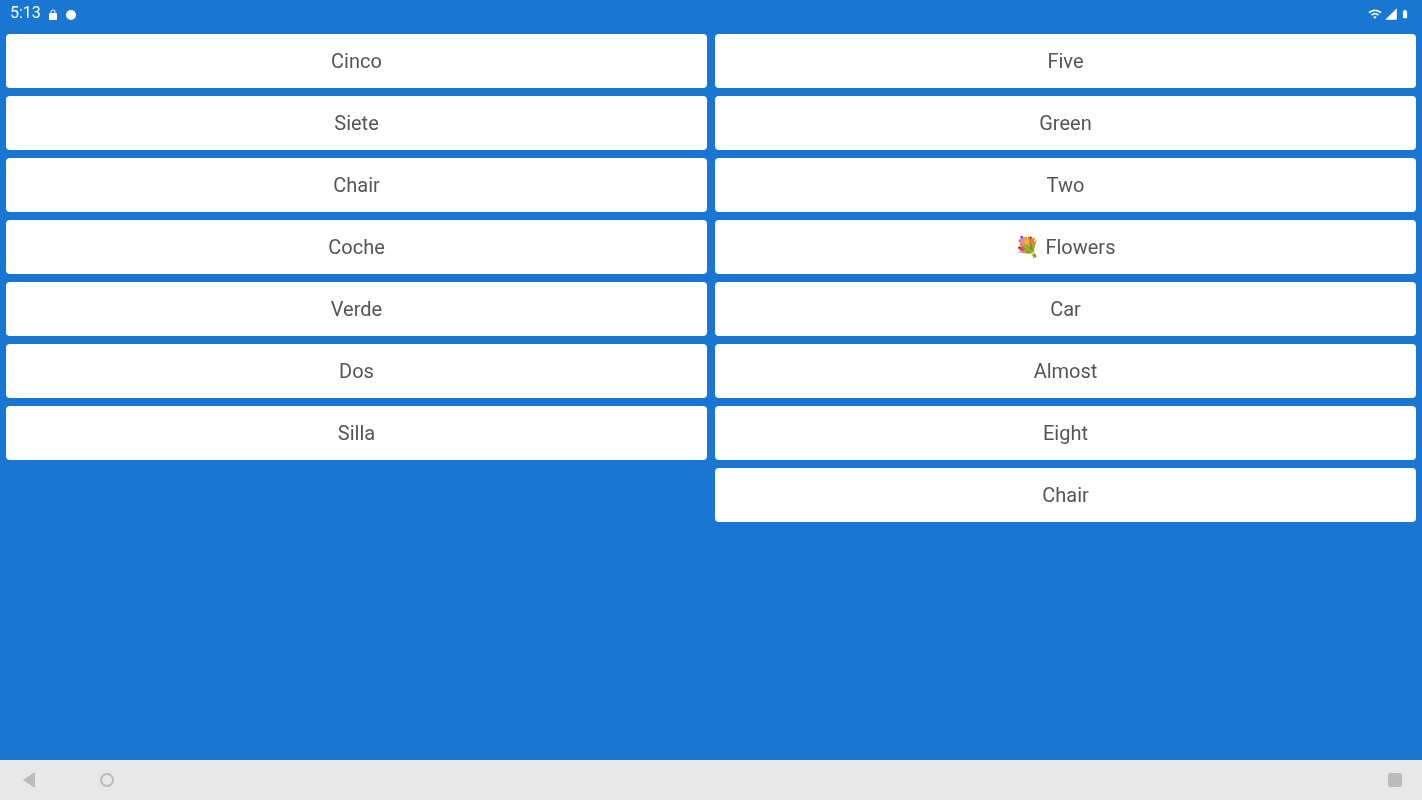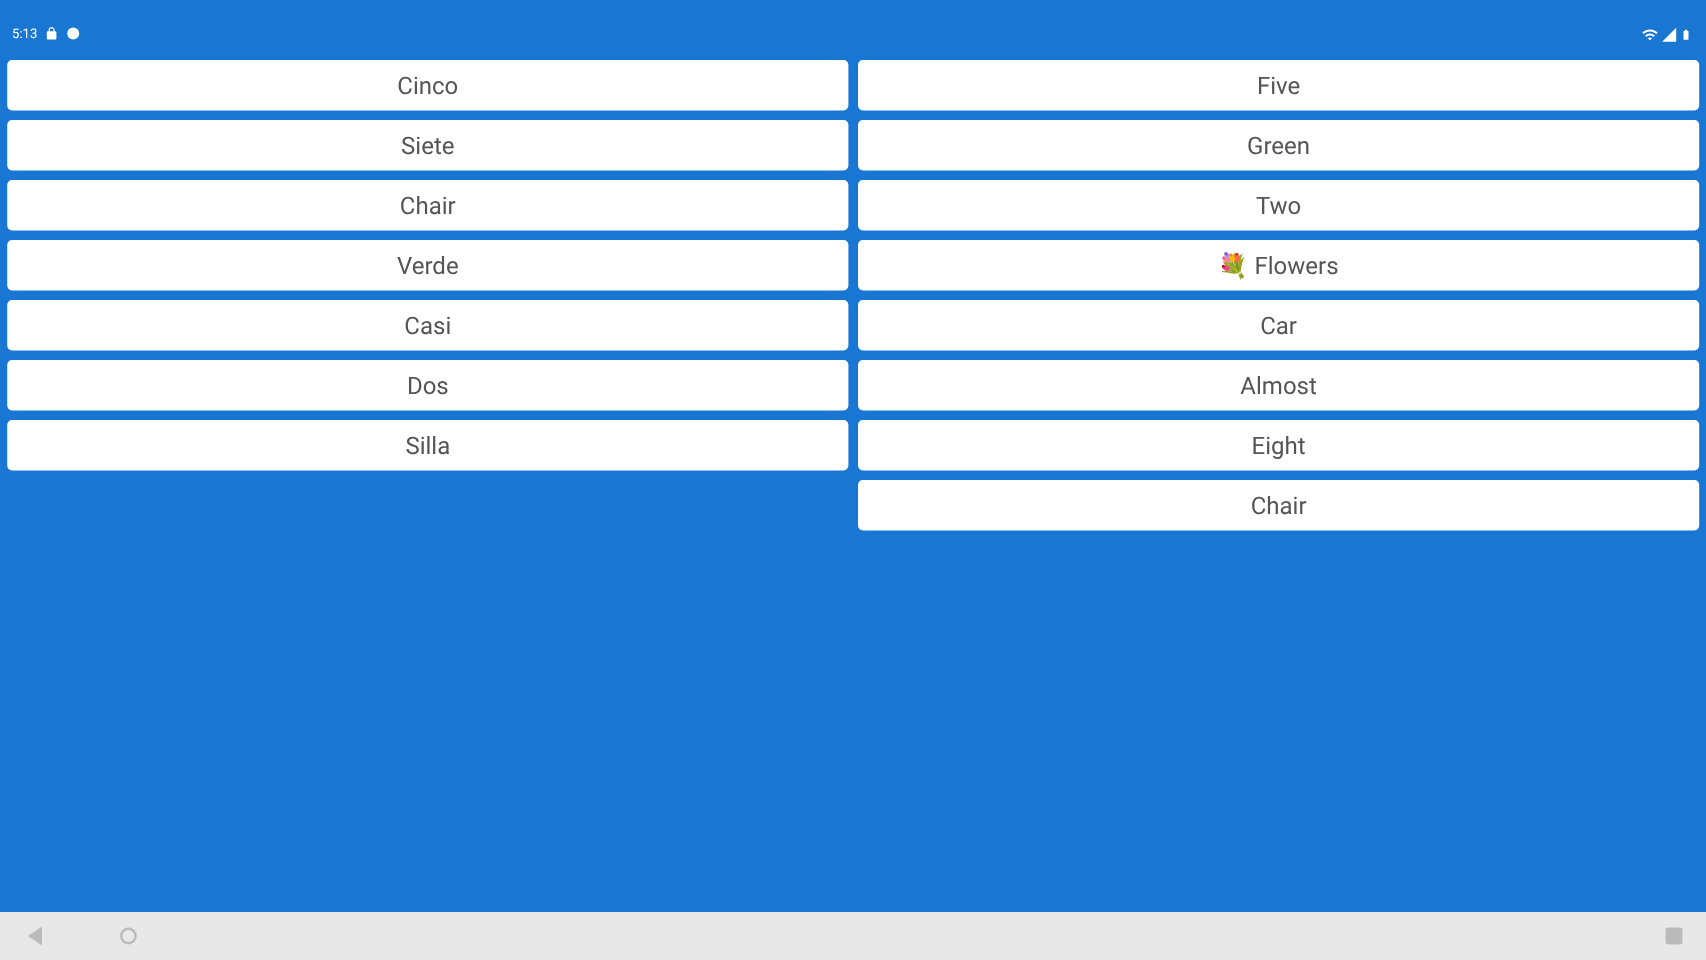--- a/index.html
+++ b/index.html
@@ -16,22 +16,21 @@
       position: relative;
     }
     .status-bar {
       height: 24px;
       width: 100%;
       display: flex;
       justify-content: space-between;
       align-items: center;
       padding: 0 10px;
       color: #fff;
-      font-size: 11px;
-      margin-top: 16px;
+      font-size: 16px;
     }
     .status-left {
       display: flex;
       align-items: center;
       gap: 6px;
     }
     .status-right {
       display: flex;
       align-items: center;
       gap: 4px;
@@ -48,21 +47,21 @@
     }
     .column {
       flex: 1;
       display: flex;
       flex-direction: column;
       gap: 8px;
     }
     .card {
       background: #fff;
       border-radius: 4px;
-      height: 42px;
+      height: 54px;
       display: flex;
       align-items: center;
       justify-content: center;
       font-size: 20px;
       color: #555;
       cursor: pointer;
       user-select: none;
     }
     .nav-bar {
       position: absolute;
@@ -153,24 +152,24 @@
       <div class="card">
         <span>Cinco</span>
       </div>
       <div class="card">
         <span>Siete</span>
       </div>
       <div class="card">
         <span>Chair</span>
       </div>
       <div class="card">
+        <span>Coche</span>
+      </div>
+      <div class="card">
         <span>Verde</span>
-      </div>
-      <div class="card">
-        <span>Casi</span>
       </div>
       <div class="card">
         <span>Dos</span>
       </div>
       <div class="card">
         <span>Silla</span>
       </div>
     </div>
   <div class="column" id="right-col">
       <div class="card">

